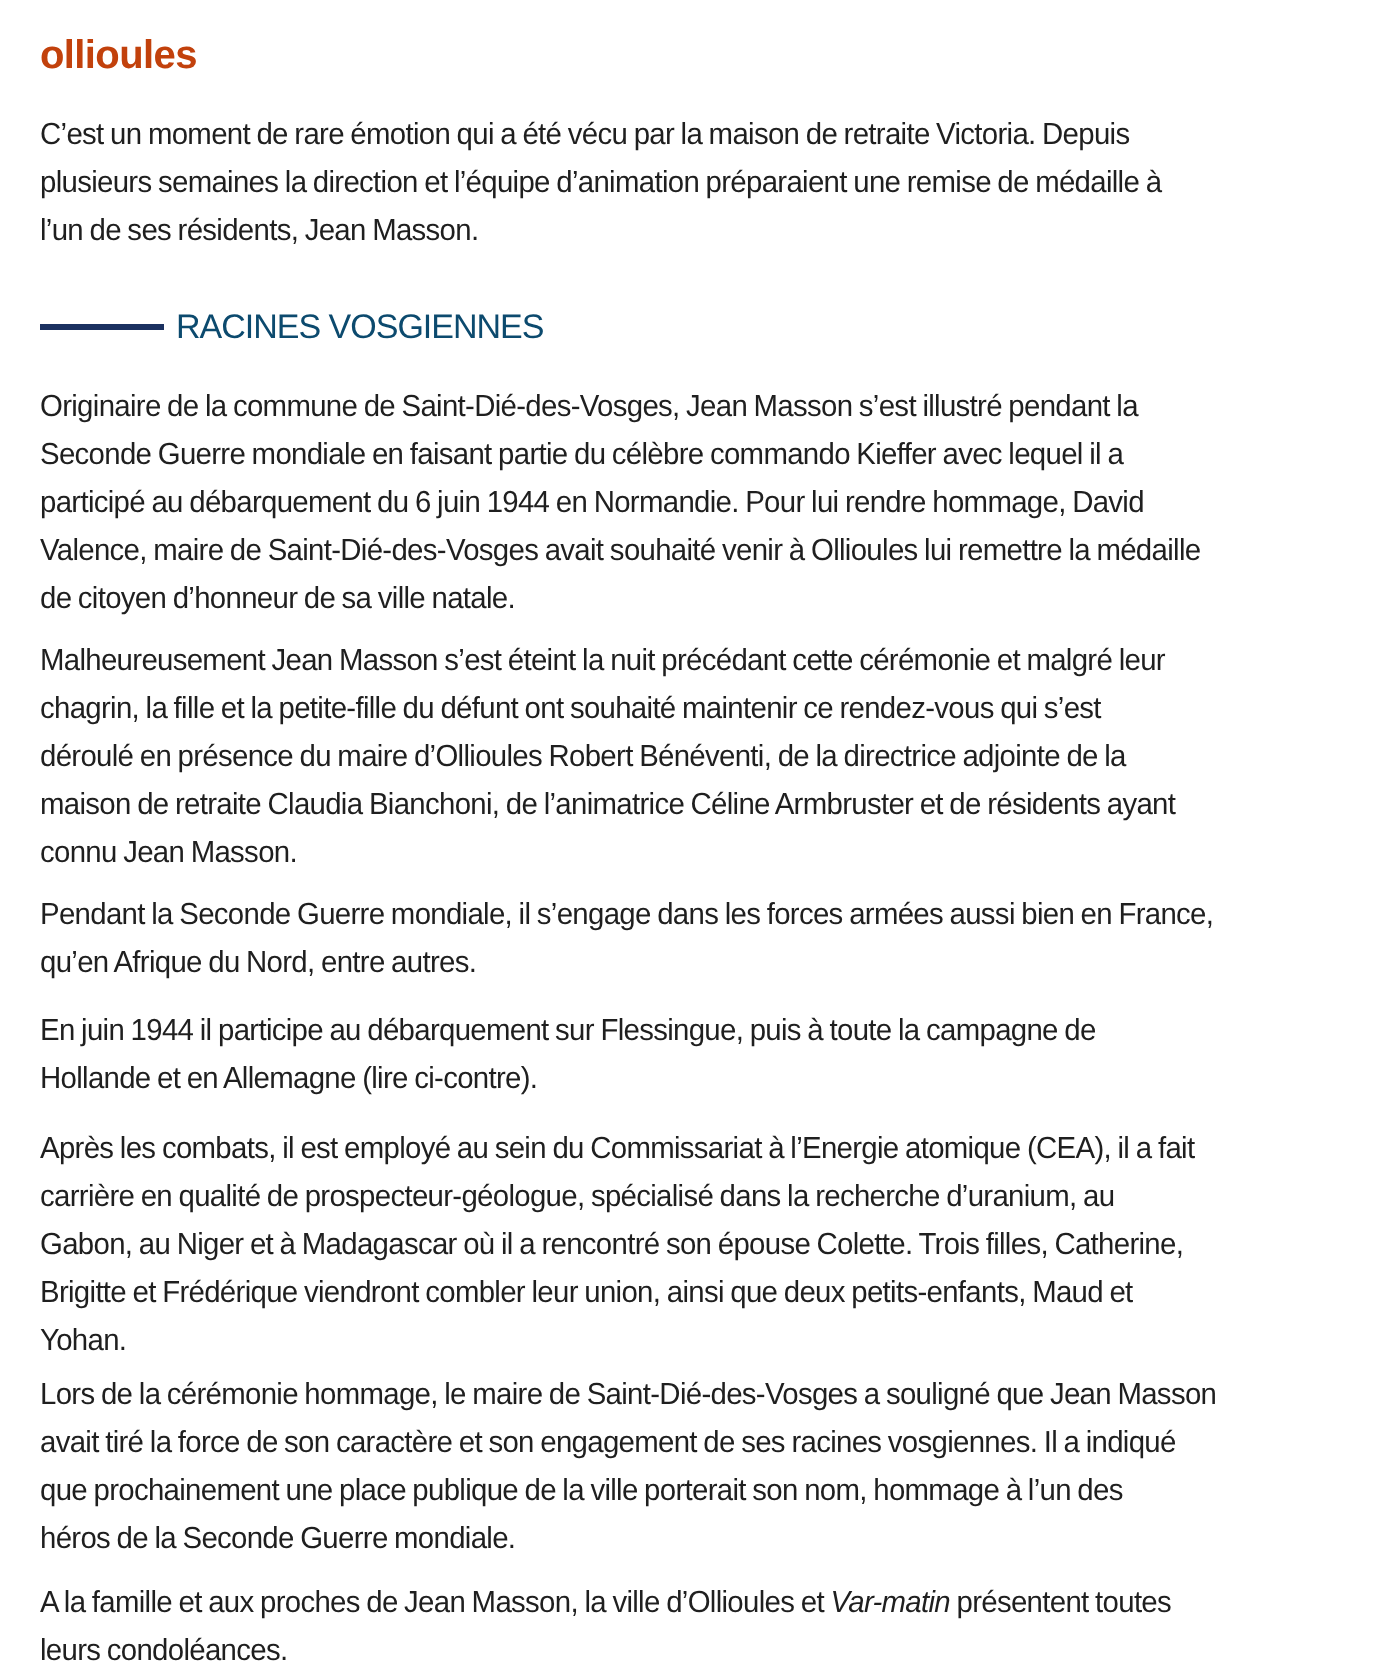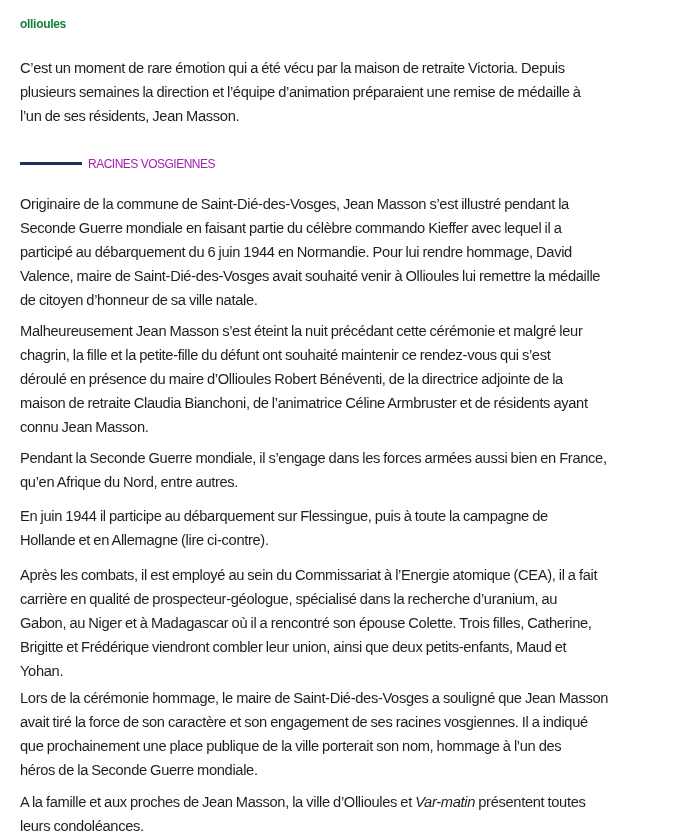--- a/index.html
+++ b/index.html
@@ -18,23 +18,23 @@
     .article {
       position: absolute;
       left: 20px;
       top: 0;
       width: 660px;
     }
     .location {
       position: absolute;
       left: 0;
       top: 17px;
-      font-size: 12px;
+      font-size: 20px;
       font-weight: bold;
-      color: #15803d;
+      color: #c2410c;
       letter-spacing: -0.3px;
       text-align: right;
     }
     .para {
       position: absolute;
       left: 0;
       width: 670px;
       font-size: 15.2px;
       line-height: 24px;
       color: #1f1f1f;
@@ -55,22 +55,22 @@
       align-items: center;
     }
     .heading-rule {
       width: 62px;
       height: 3px;
       background: #1b3160;
       margin-right: 6px;
       margin-top: -2px;
     }
     .heading-text {
-      font-size: 12px;
-      color: #a21caf;
+      font-size: 17px;
+      color: #0c4a6e;
       letter-spacing: -0.5px;
     }
     em { font-style: italic; }
   </style>
 </head>
 <body>
 
 <div class="article">
 
   <div class="location">ollioules</div>

